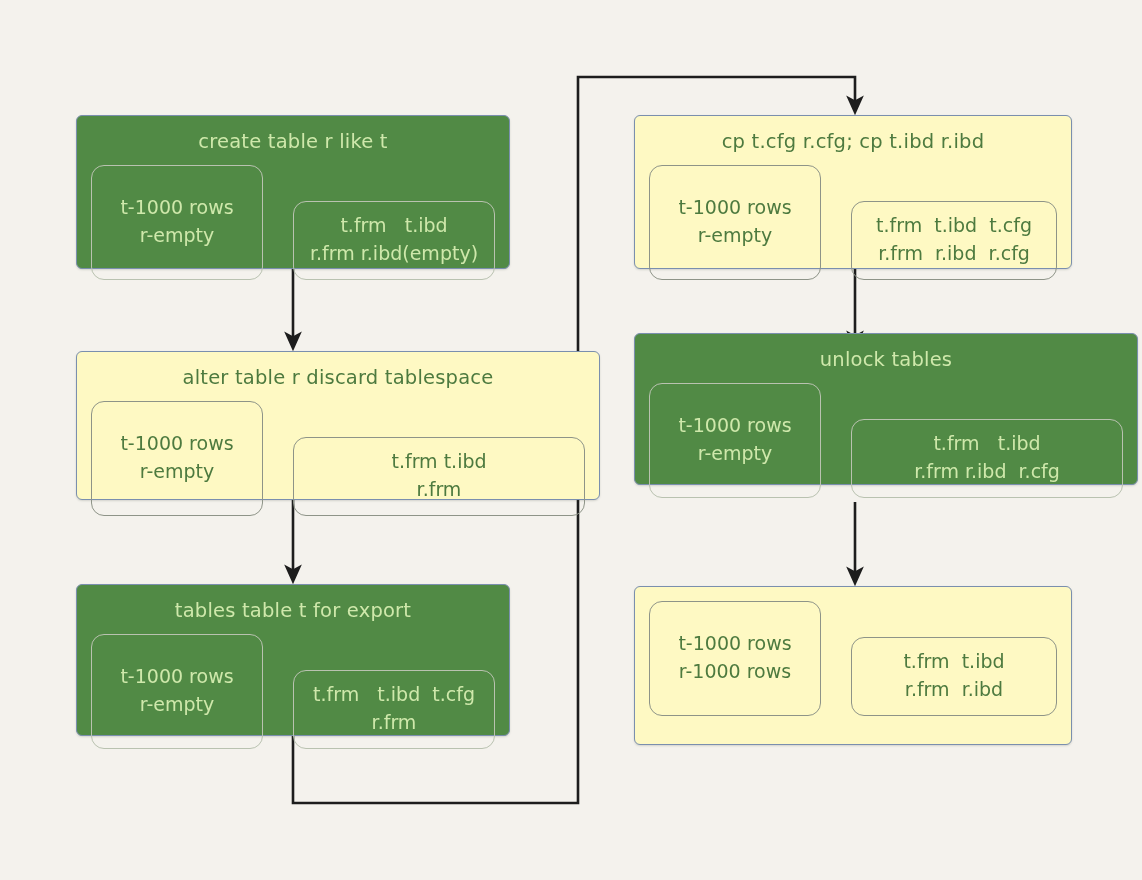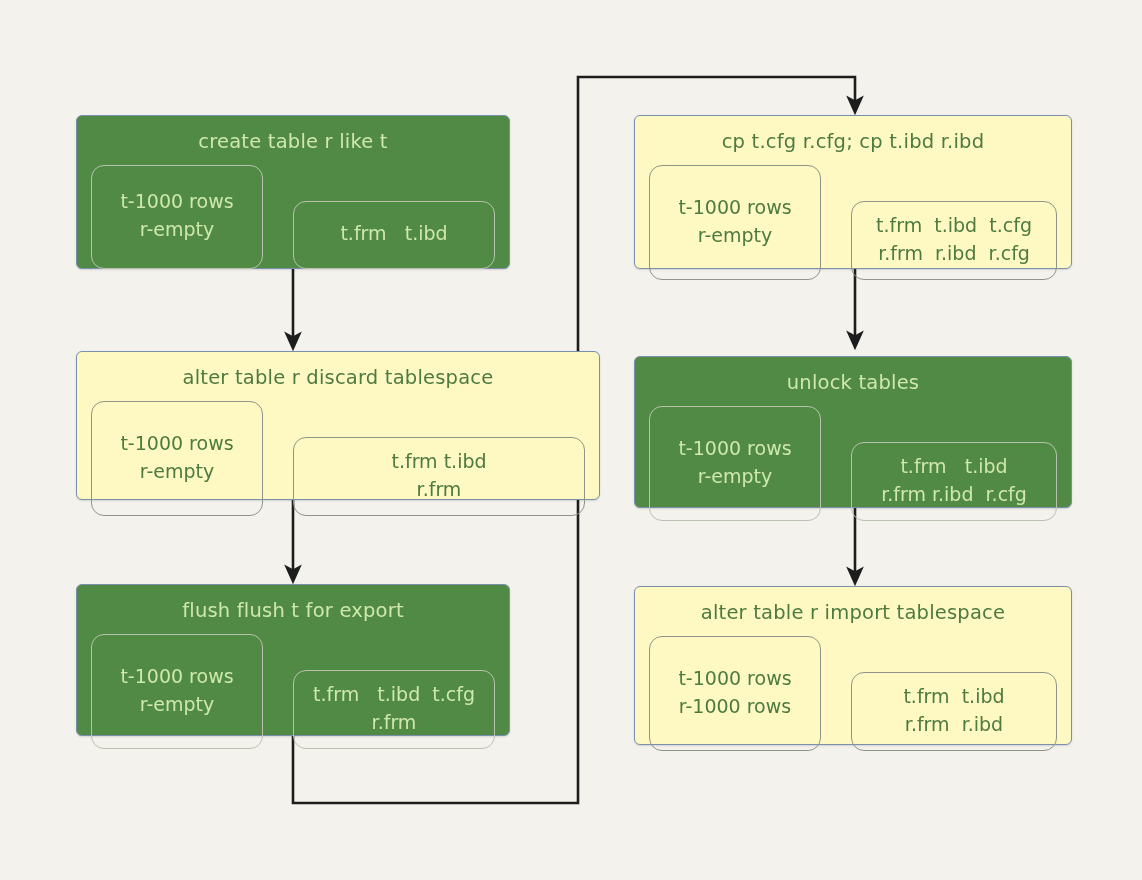--- a/index.html
+++ b/index.html
@@ -108,38 +108,39 @@
   <div id="node-layer">
       <div class="node dark" style="left: 76px; top: 115px; width: 434px; height: 154px;">
         <div class="node-title">create table r like t</div>
         <div class="subrow">
           <div class="sub state">
             <div class="sub-line">t-1000 rows</div>
             <div class="sub-line">r-empty</div>
           </div>
           <div class="sub files">
             <div class="sub-line">t.frm   t.ibd</div>
+            <div class="sub-line">r.frm r.ibd(empty)</div>
           </div>
         </div>
       </div>
       <div class="node light" style="left: 76px; top: 351px; width: 524px; height: 149px;">
         <div class="node-title">alter table r discard tablespace</div>
         <div class="subrow">
           <div class="sub state">
             <div class="sub-line">t-1000 rows</div>
             <div class="sub-line">r-empty</div>
           </div>
           <div class="sub files">
             <div class="sub-line">t.frm t.ibd</div>
             <div class="sub-line">r.frm</div>
           </div>
         </div>
       </div>
       <div class="node dark" style="left: 76px; top: 584px; width: 434px; height: 152px;">
-        <div class="node-title">flush flush t for export</div>
+        <div class="node-title">tables table t for export</div>
         <div class="subrow">
           <div class="sub state">
             <div class="sub-line">t-1000 rows</div>
             <div class="sub-line">r-empty</div>
           </div>
           <div class="sub files">
             <div class="sub-line">t.frm   t.ibd  t.cfg</div>
             <div class="sub-line">r.frm</div>
           </div>
         </div>
@@ -150,35 +151,34 @@
           <div class="sub state">
             <div class="sub-line">t-1000 rows</div>
             <div class="sub-line">r-empty</div>
           </div>
           <div class="sub files">
             <div class="sub-line">t.frm  t.ibd  t.cfg</div>
             <div class="sub-line">r.frm  r.ibd  r.cfg</div>
           </div>
         </div>
       </div>
-      <div class="node dark" style="left: 634px; top: 356px; width: 438px; height: 152px;">
+      <div class="node dark" style="left: 634px; top: 333px; width: 504px; height: 152px;">
         <div class="node-title">unlock tables</div>
         <div class="subrow">
           <div class="sub state">
             <div class="sub-line">t-1000 rows</div>
             <div class="sub-line">r-empty</div>
           </div>
           <div class="sub files">
             <div class="sub-line">t.frm   t.ibd</div>
             <div class="sub-line">r.frm r.ibd  r.cfg</div>
           </div>
         </div>
       </div>
       <div class="node light" style="left: 634px; top: 586px; width: 438px; height: 159px;">
-        <div class="node-title">alter table r import tablespace</div>
         <div class="subrow">
           <div class="sub state">
             <div class="sub-line">t-1000 rows</div>
             <div class="sub-line">r-1000 rows</div>
           </div>
           <div class="sub files">
             <div class="sub-line">t.frm  t.ibd</div>
             <div class="sub-line">r.frm  r.ibd</div>
           </div>
         </div>

